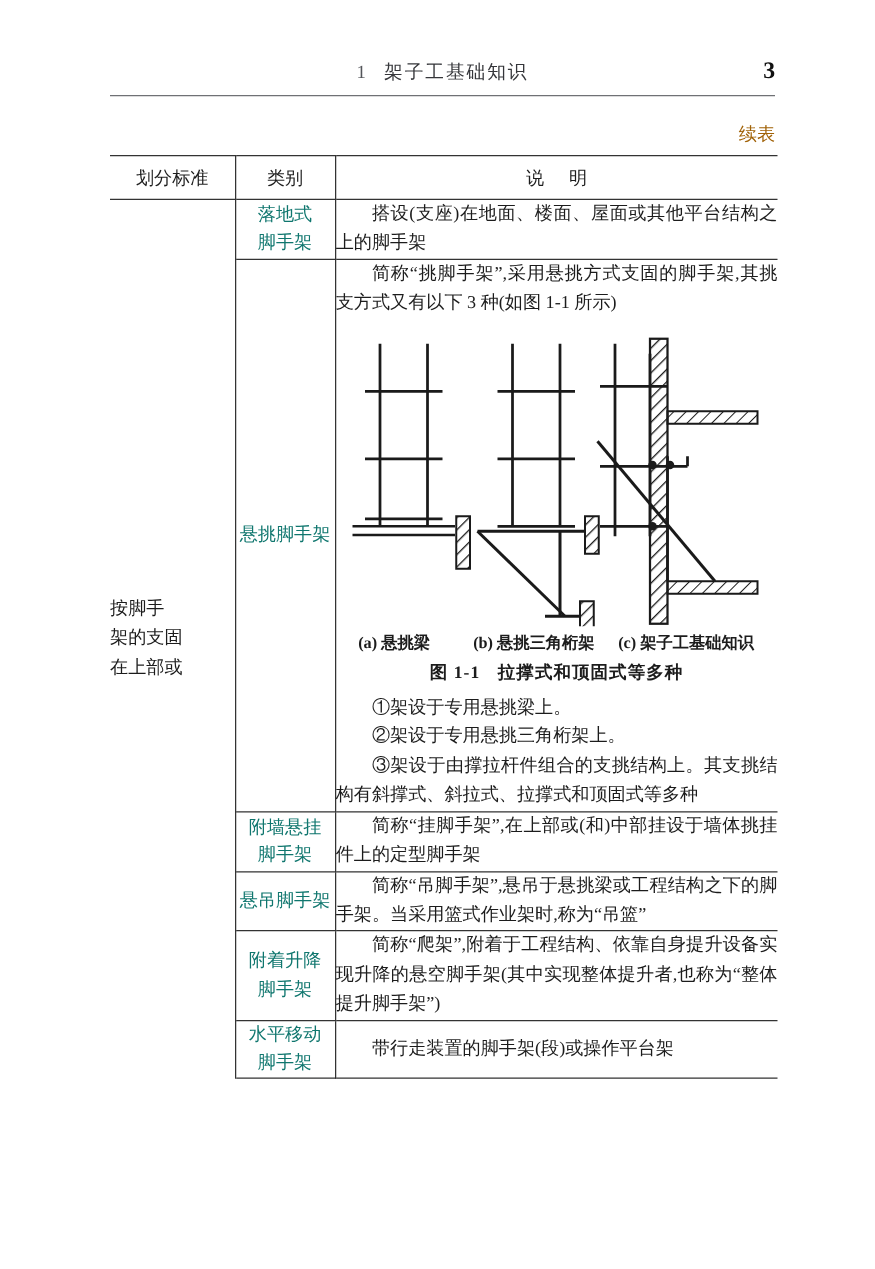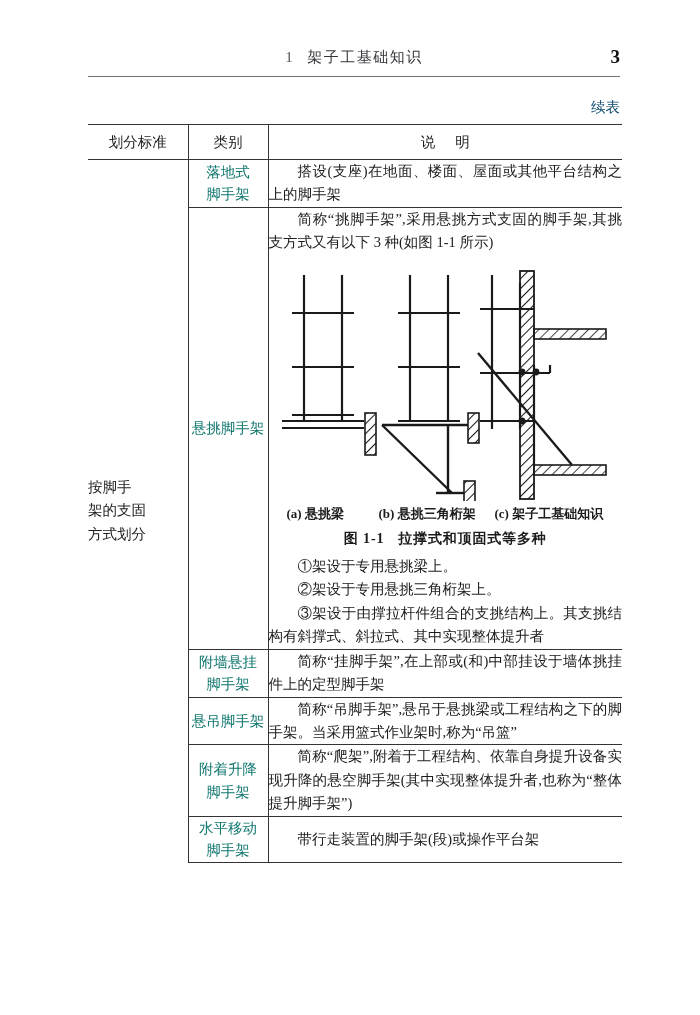--- a/index.html
+++ b/index.html
@@ -58,21 +58,21 @@
     top: 28px;
     border-top: 1.2px solid #6f7175;
   }
 
   
   .cont-label {
     position: absolute;
     right: 80px;
     top: 98px;
     font-size: 14.5px;
-    color: #0c4a6e;
+    color: #a16207;
   }
 
   
   .tbl-wrap {
     position: absolute;
     left: 88px;
     top: 124px;
     width: 534px;
   }
   table.doc {
@@ -206,21 +206,21 @@
             <span>说</span><span class="wide-gap"></span><span>明</span>
           </th>
         </tr>
       </thead>
       <tbody>
 
         <tr>
           <td class="crit" rowspan="6">
             <div>按脚手</div>
             <div>架的支固</div>
-            <div>方式划分</div>
+            <div>在上部或</div>
           </td>
           <td class="cat">
             <div>落地式</div>
             <div>脚手架</div>
           </td>
           <td class="desc">
             <p>搭设(支座)在地面、楼面、屋面或其他平台结构之上的脚手架</p>
           </td>
         </tr>
 
@@ -305,21 +305,21 @@
               </span>
 
               <div class="fig-caption">
                 <span>图 1-1</span><span class="cap-gap"></span><span>拉撑式和顶固式等多种</span>
               </div>
             </div>
 
             <div class="numlist">
               <p>①架设于专用悬挑梁上。</p>
               <p>②架设于专用悬挑三角桁架上。</p>
-              <p>③架设于由撑拉杆件组合的支挑结构上。其支挑结构有斜撑式、斜拉式、其中实现整体提升者</p>
+              <p>③架设于由撑拉杆件组合的支挑结构上。其支挑结构有斜撑式、斜拉式、拉撑式和顶固式等多种</p>
             </div>
           </td>
         </tr>
 
         <tr>
           <td class="cat">
             <div>附墙悬挂</div>
             <div>脚手架</div>
           </td>
           <td class="desc">

